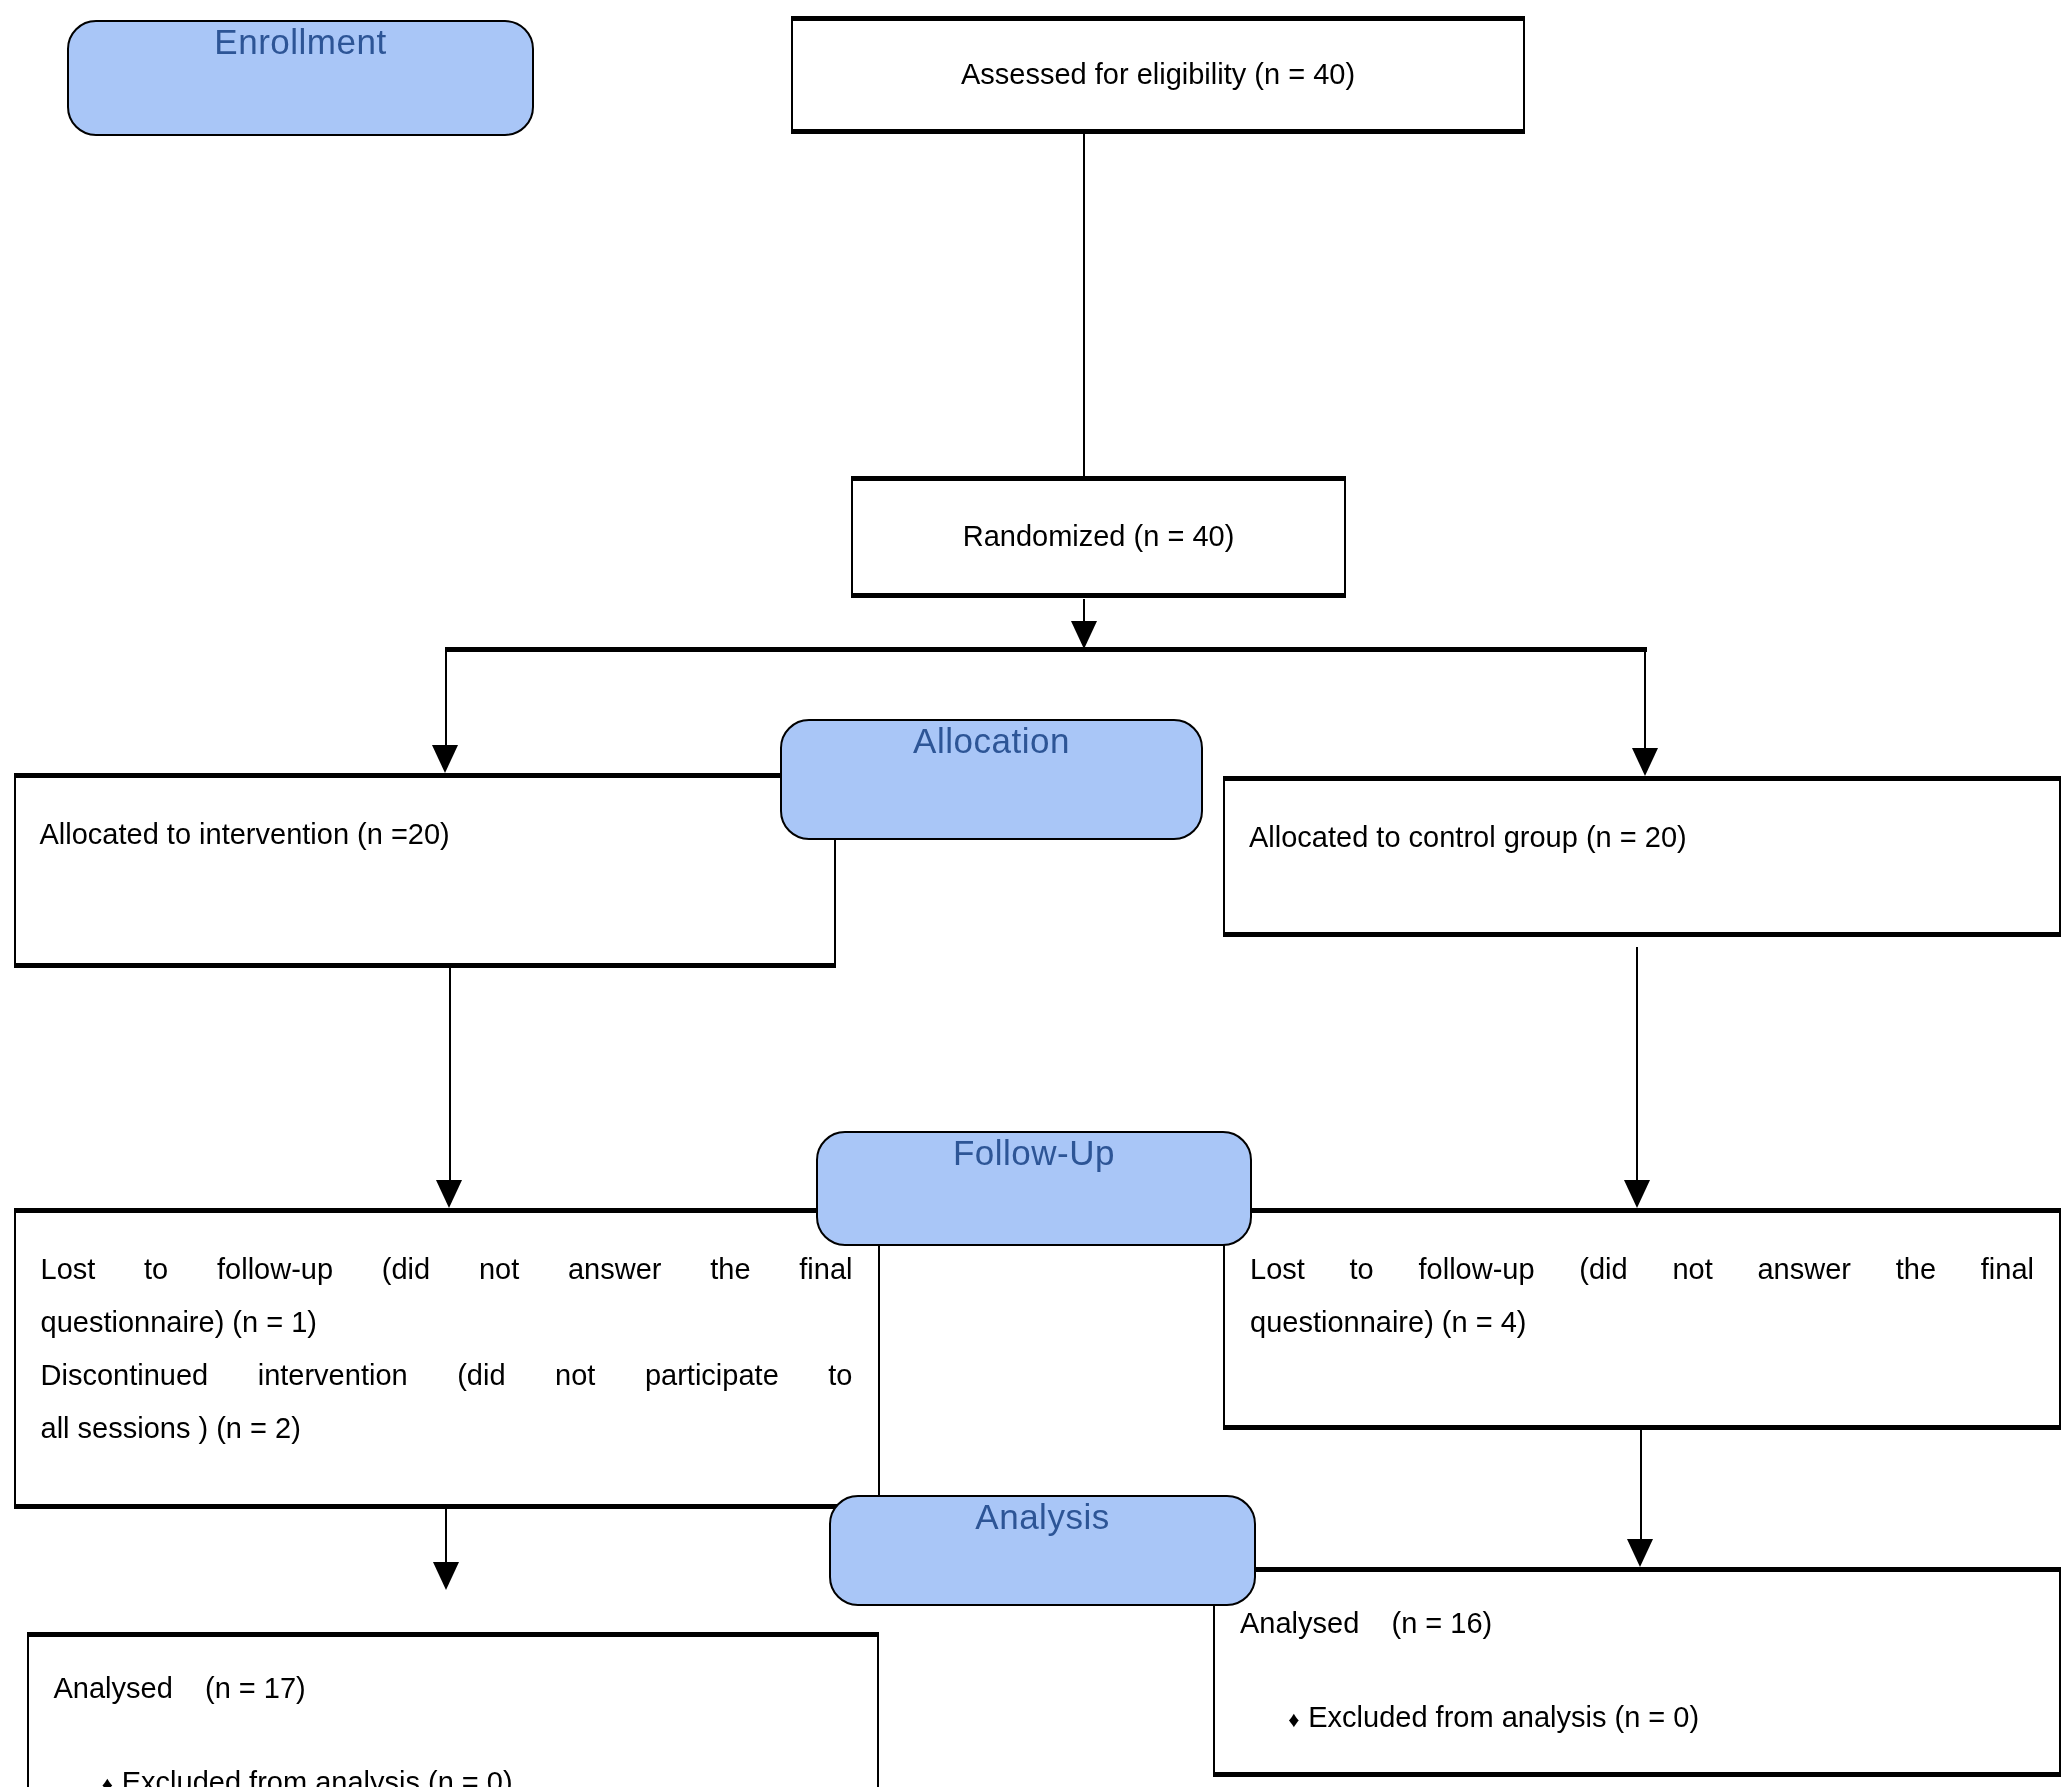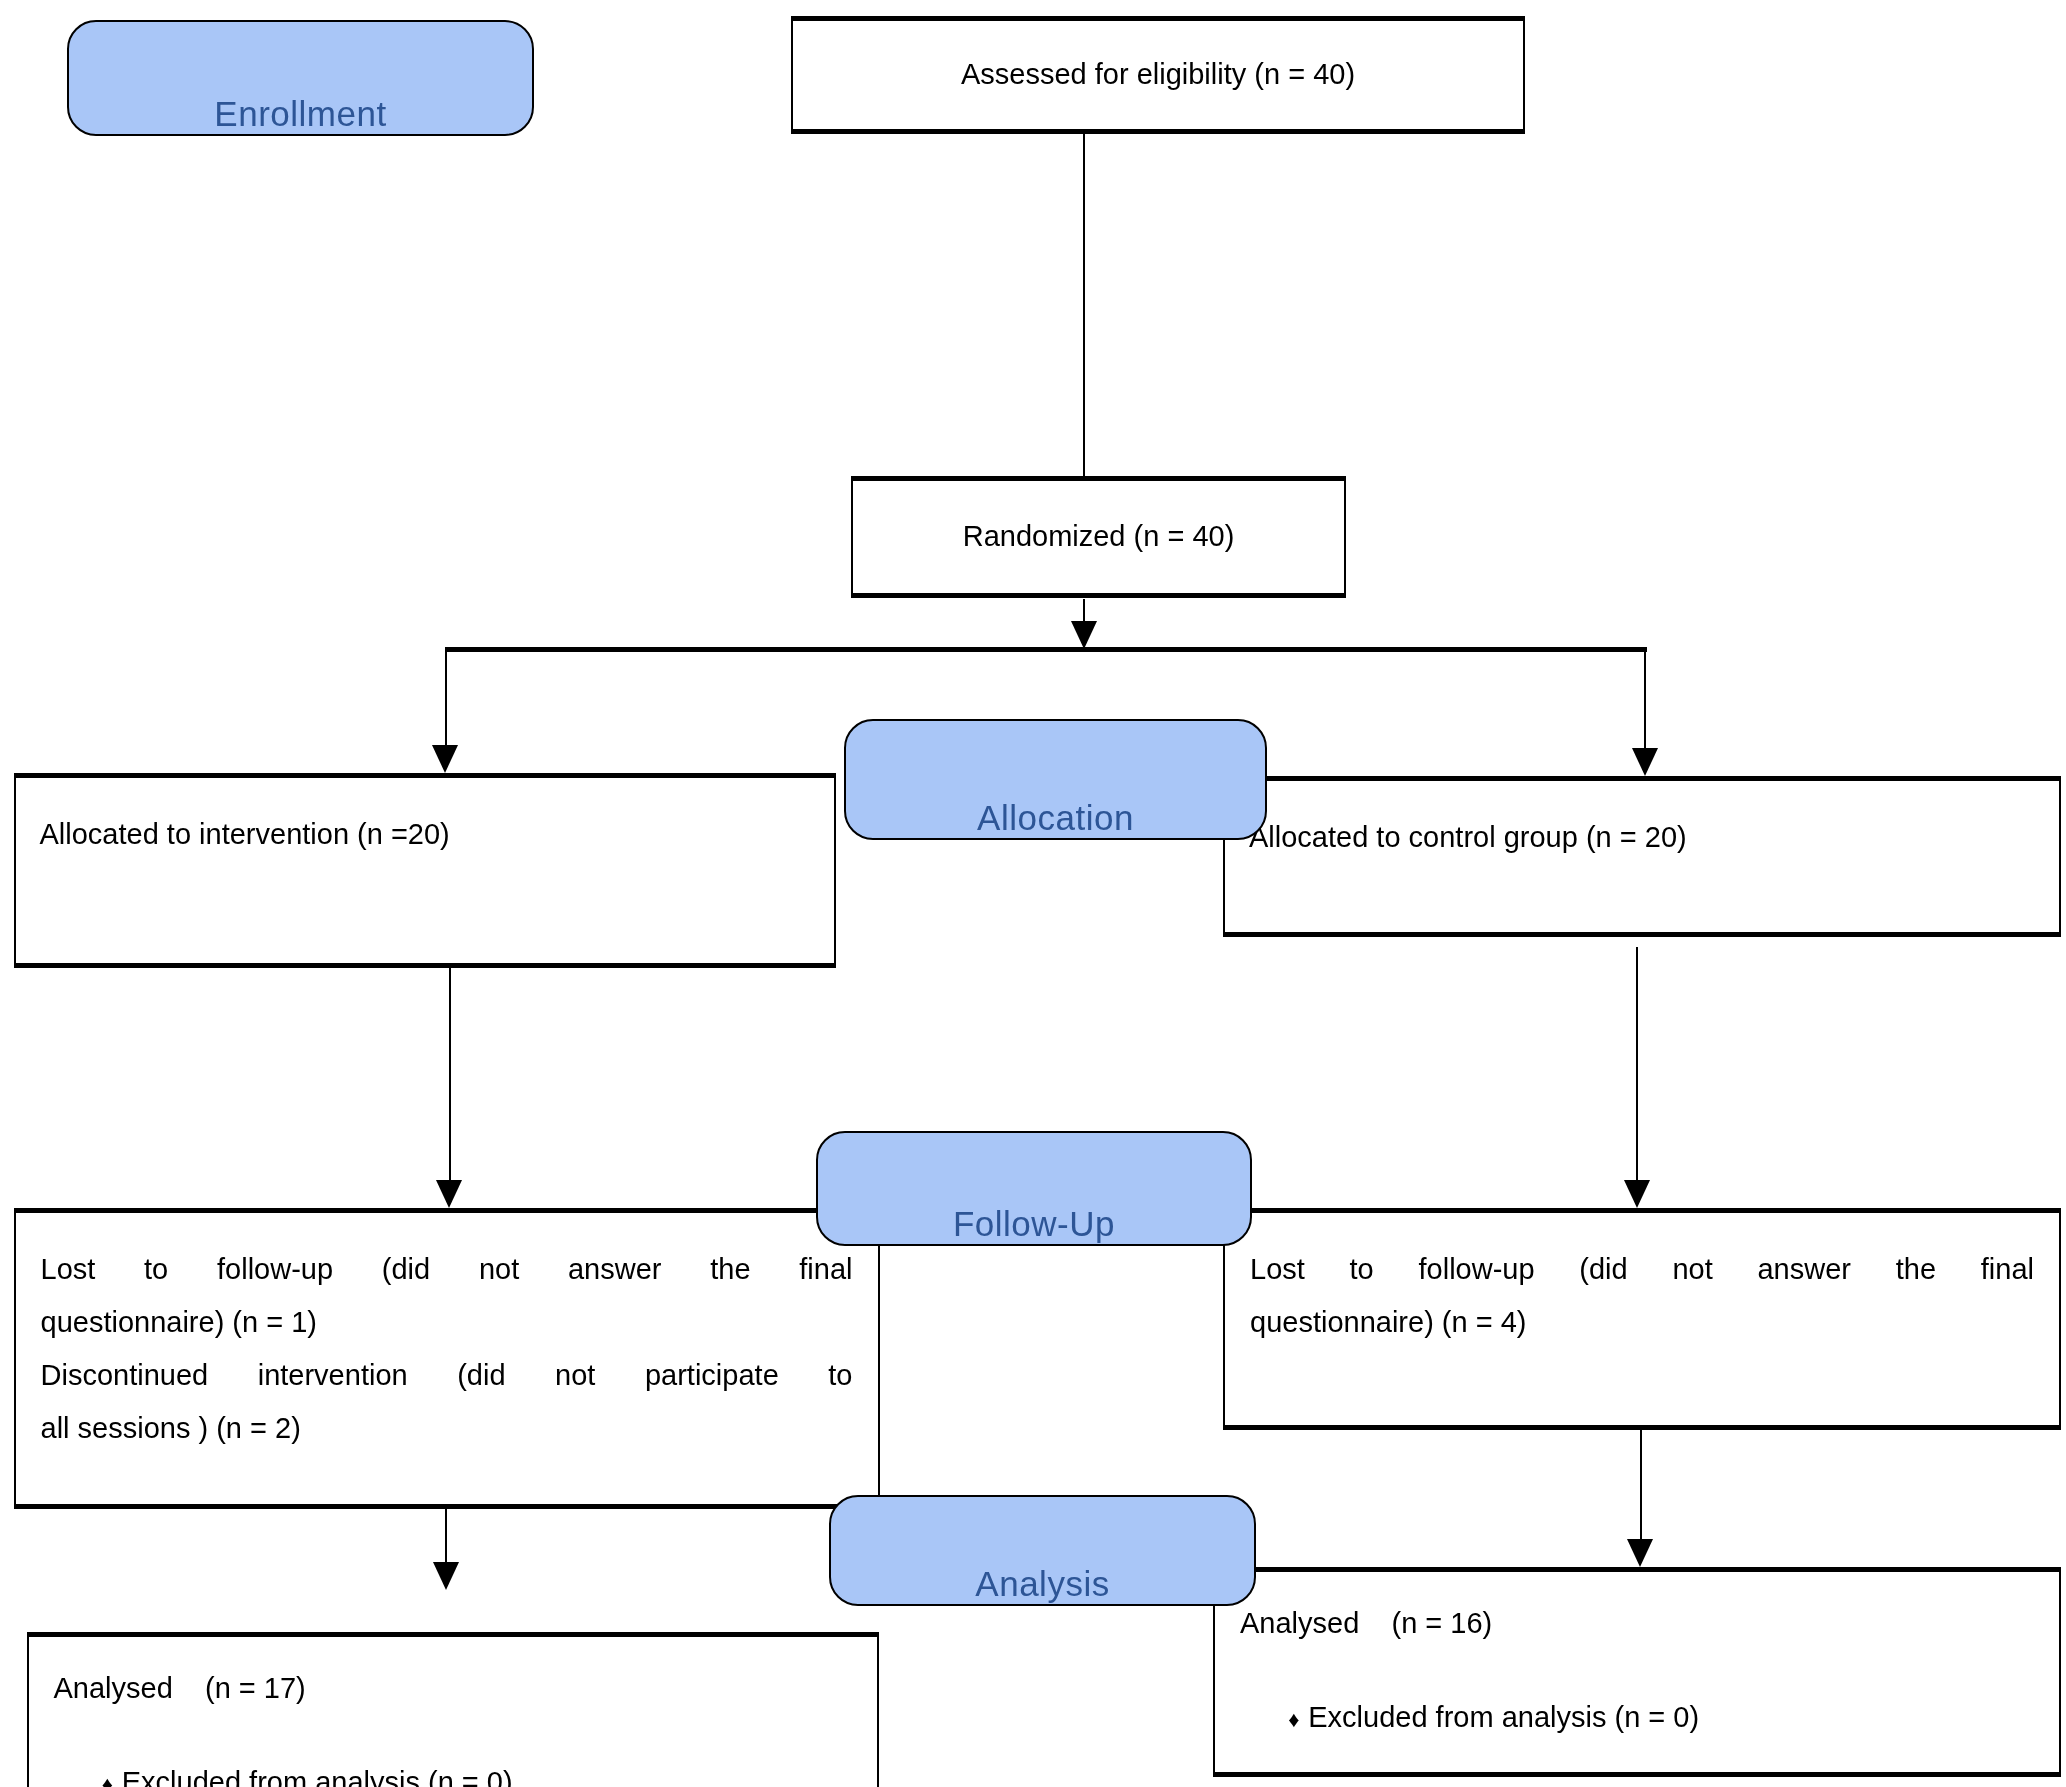--- a/index.html
+++ b/index.html
@@ -21,21 +21,21 @@
     box-sizing:border-box;
     z-index:2;
   }
   .pill{
     position:absolute;
     background:#a9c6f7;
     border:2.9px solid #000000;
     border-radius:29px;
     box-sizing:border-box;
     display:flex;
-    align-items:flex-end;
+    align-items:flex-start;
     justify-content:center;
     color:#2d5596;
     font-size:35px;
     letter-spacing:0.5px;
     z-index:5;
   }
   .center-text{
     display:flex;
     align-items:center;
     justify-content:center;
@@ -155,21 +155,21 @@
     <div class="an-line">Analysed    (n = 16)</div>
     <div class="an-line" style="margin-top:30px;">
       <span class="bullet">♦</span><span>Excluded from analysis (n = 0)</span>
     </div>
   </div>
 
   <div class="pill" style="left:67px; top:20px; width:467px; height:116px;">
     <span>Enrollment</span>
   </div>
 
-  <div class="pill" style="left:844px; top:719px; width:423px; height:121px;">
+  <div class="pill" style="left:780px; top:719px; width:423px; height:121px;">
     <span>Allocation</span>
   </div>
 
   <div class="pill" style="left:816px; top:1131px; width:436px; height:115px;">
     <span>Follow-Up</span>
   </div>
 
   <div class="pill" style="left:829px; top:1495px; width:427px; height:111px;">
     <span>Analysis</span>
   </div>

